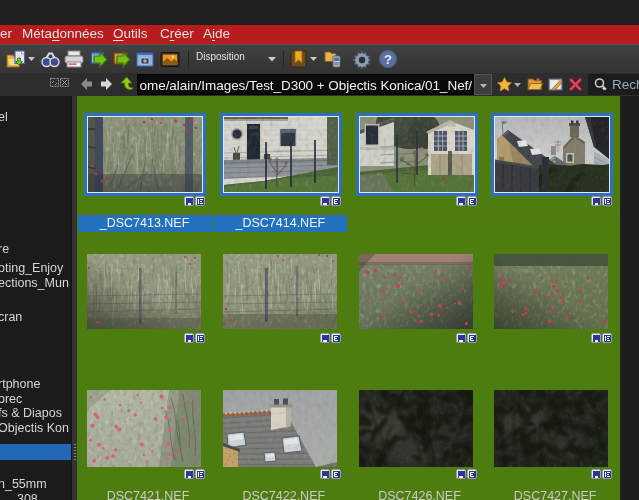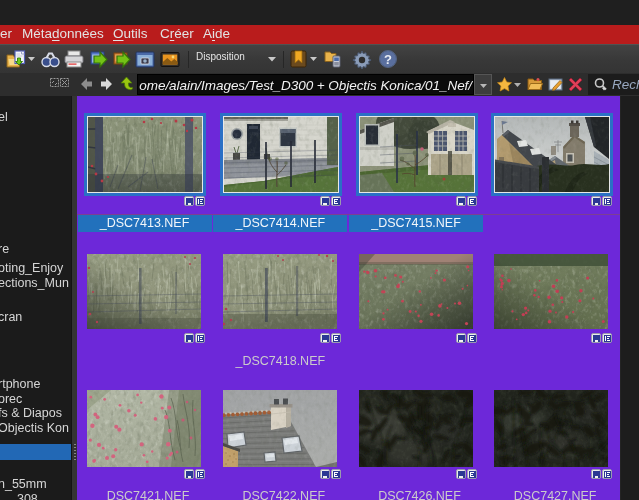--- a/index.html
+++ b/index.html
@@ -6,26 +6,26 @@
 html,body { width:639px; height:500px; overflow:hidden; background:#2a2a2a;
   font-family:"Liberation Sans", sans-serif; }
 .abs { position:absolute; }
 #topbar { position:absolute; left:0; top:0; width:639px; height:25px; background:#1f1f1f; }
 #menubar { position:absolute; left:0; top:25px; width:639px; height:19px; background:#b91c1c;
   color:#e2e2e2; font-size:13.5px; }
 #menubar span { position:absolute; top:1px; white-space:nowrap; }
 u.m { text-decoration:underline; text-underline-offset:2px; text-decoration-thickness:1px; }
 #toolbar { position:absolute; left:0; top:44px; width:639px; height:29px;
   background:linear-gradient(#434343,#383838 55%,#343434); border-top:1px solid #525252; }
-#navrow { position:absolute; left:0; top:73px; width:639px; height:23px; background:#2d2d2d;font-style:italic; }
+#navrow { position:absolute; left:0; top:73px; width:639px; height:23px; background:#2d2d2d; }
 #sidebar { position:absolute; left:0; top:96px; width:71px; height:404px; background:#1b1b1b;
   color:#d6d6d6; font-size:12.5px; overflow:hidden; }
 #sidebar div { position:absolute; white-space:nowrap; }
 #splitter { position:absolute; left:71px; top:96px; width:6px; height:404px; background:#343434; border-left:1px solid #141414;}
-#main { position:absolute; left:77px; top:96px; width:543px; height:404px; background:#6d28d9; overflow:hidden; }
+#main { position:absolute; left:77px; top:96px; width:543px; height:404px; background:#4d7c0f; overflow:hidden; }
 #rightbar { position:absolute; left:620px; top:96px; width:19px; height:404px; background:#1d1d1d; border-left:1px solid #242424;}
 
 .lbl { position:absolute; width:134px; height:17px; font-size:12.5px; color:#cbcbcb;
   text-align:center; line-height:17px; white-space:nowrap; }
 .lbl.sel { background:#2271bc; color:#f2f6fa; }
 .ph { position:absolute; width:118px; height:76px; overflow:hidden; }
 .sel-frame { position:absolute; width:122px; height:83px; border:3px solid #2b70c5; }
 .sel-frame .inner { position:absolute; left:0; top:0; width:116px; height:77px; border:1px solid #e8e8e8; overflow:hidden;}
 .sel-frame .ph { position:relative; width:114px; height:75px; }
 .ovl { position:absolute; width:21px; height:10px; }
@@ -585,21 +585,20 @@
   <div class="ovl" style="left:378.5px;top:100px">
       <b></b>
       <i></i>
     </div>
   <div class="ovl" style="left:514.2px;top:100px">
       <b></b>
       <i></i>
     </div>
   <div class="lbl sel" style="left:0.5px;top:119px">_DSC7413.NEF</div>
   <div class="lbl sel" style="left:136.3px;top:119px">_DSC7414.NEF</div>
-  <div class="lbl sel" style="left:272px;top:119px">_DSC7415.NEF</div>
 
   <div class="ph p5" style="left:10px;top:158px">
       <svg width="114" height="75" viewBox="0 0 114 75">
         <rect width="114" height="75" fill="#94987f"></rect>
         <rect width="114" height="75" fill="url(#gveg2)"></rect>
         <rect width="114" height="75" filter="url(#fdk)" opacity="0.45"></rect>
         <rect width="114" height="75" filter="url(#flt)" opacity="0.5"></rect>
         <g stroke="#6a715a" stroke-width="0.9" opacity=".5">
           <line x1="51.8" y1="53.2" x2="51.6" y2="26.4"></line>
           <line x1="57.9" y1="42.4" x2="57.9" y2="27.5"></line>
@@ -917,21 +916,20 @@
       <i></i>
     </div>
   <div class="ovl" style="left:378.5px;top:237px">
       <b></b>
       <i></i>
     </div>
   <div class="ovl" style="left:514.2px;top:237px">
       <b></b>
       <i></i>
     </div>
-  <div class="lbl" style="left:136.3px;top:256.5px">_DSC7418.NEF</div>
 
   <div class="ph p9" style="left:10px;top:294px;height:77px">
       <svg width="114" height="77" viewBox="0 0 114 77">
         <rect width="114" height="77" fill="#b2b7a5"></rect>
         <rect width="114" height="77" fill="url(#gveg4)"></rect>
         <rect width="114" height="77" filter="url(#fdk)" opacity="0.42"></rect>
         <rect width="114" height="77" filter="url(#flt)" opacity="0.5"></rect>
         <polygon points="82,0 114,0 114,77 72,77" fill="#6e7660" opacity=".4"></polygon>
         <polygon points="92,0 114,0 114,77 84,77" fill="#667056" opacity=".4"></polygon>
         <g stroke="#525a48" stroke-width="1" opacity=".6">

